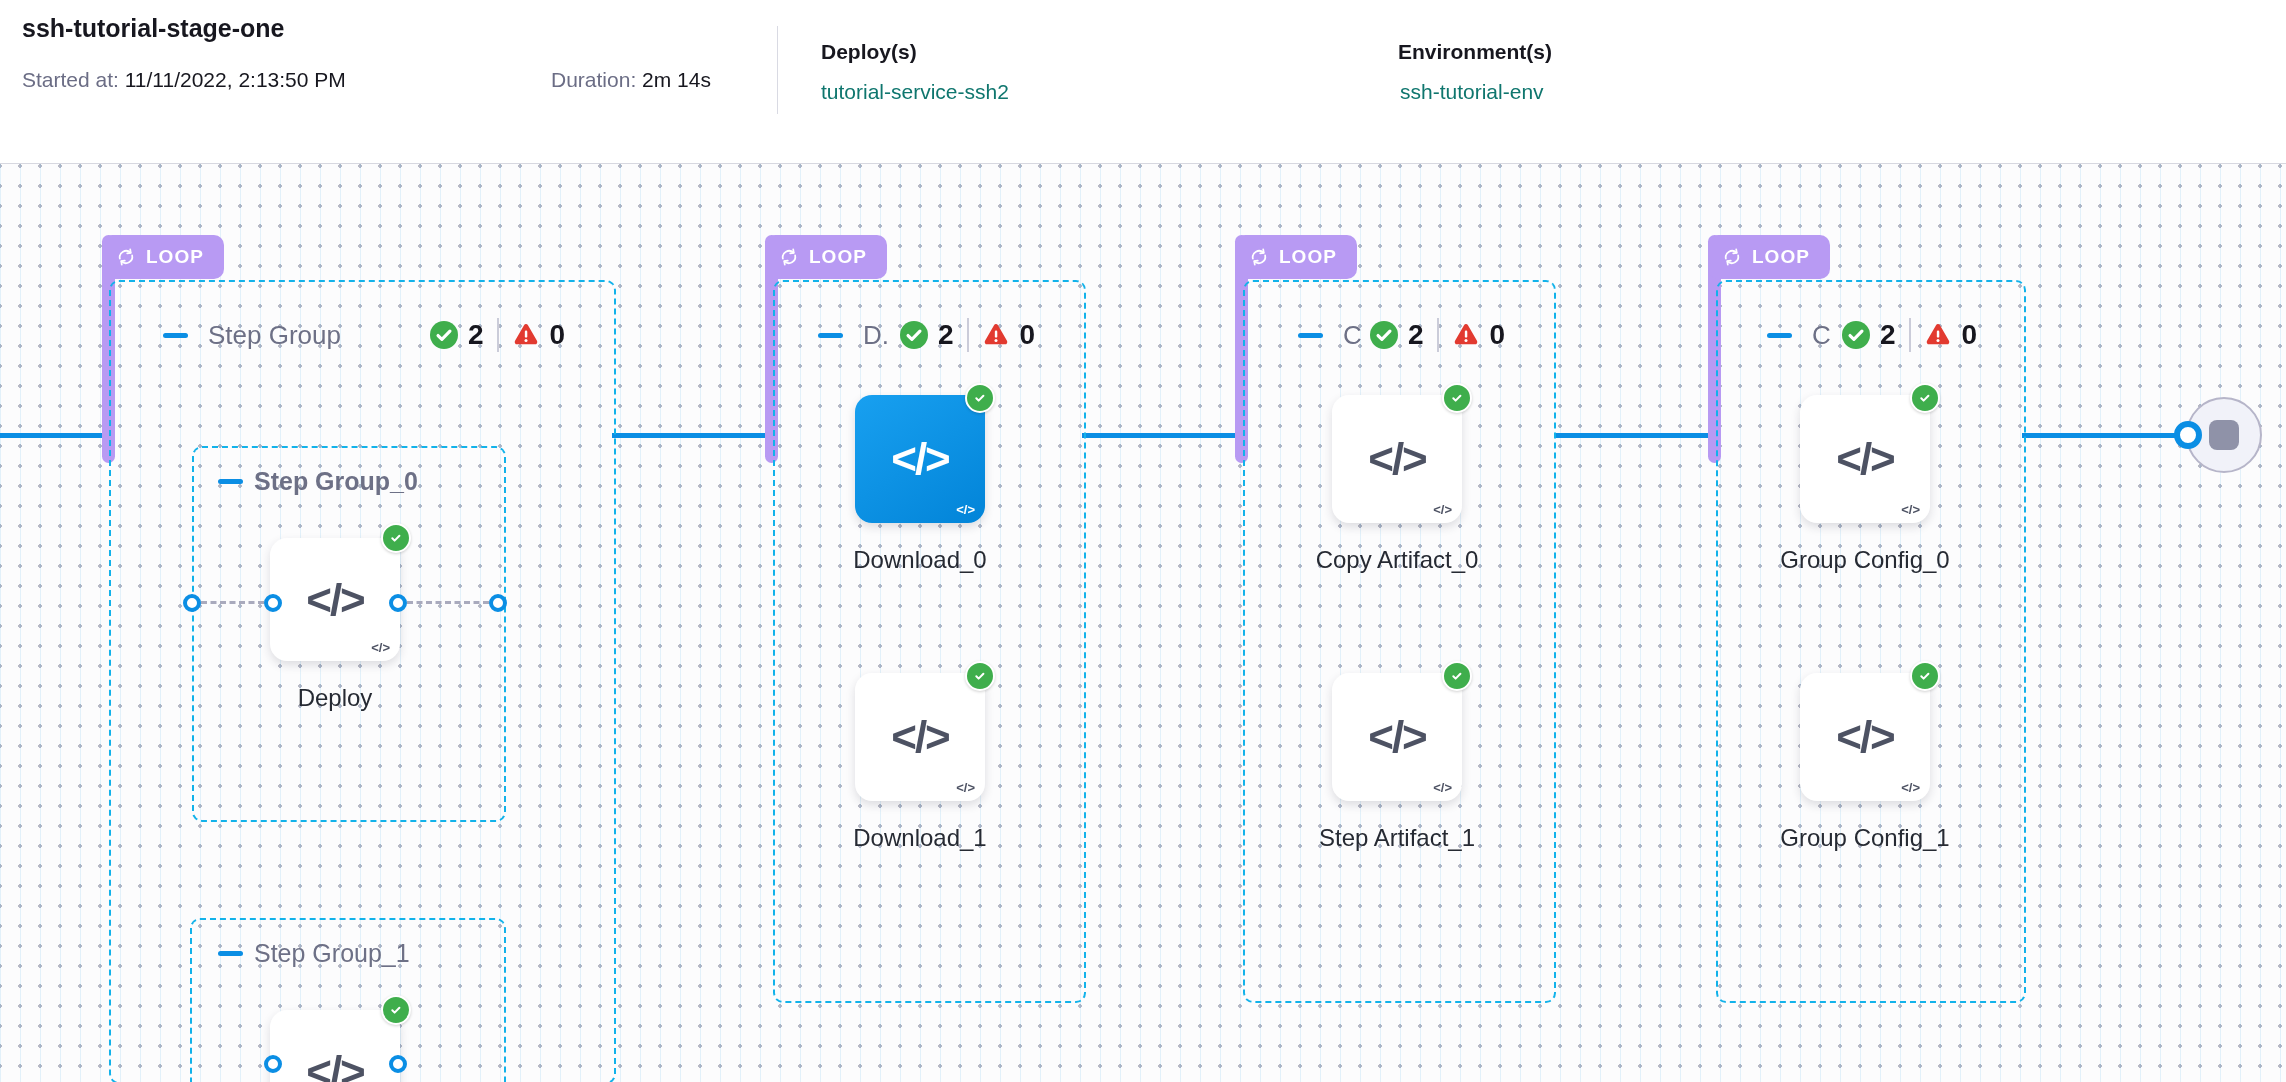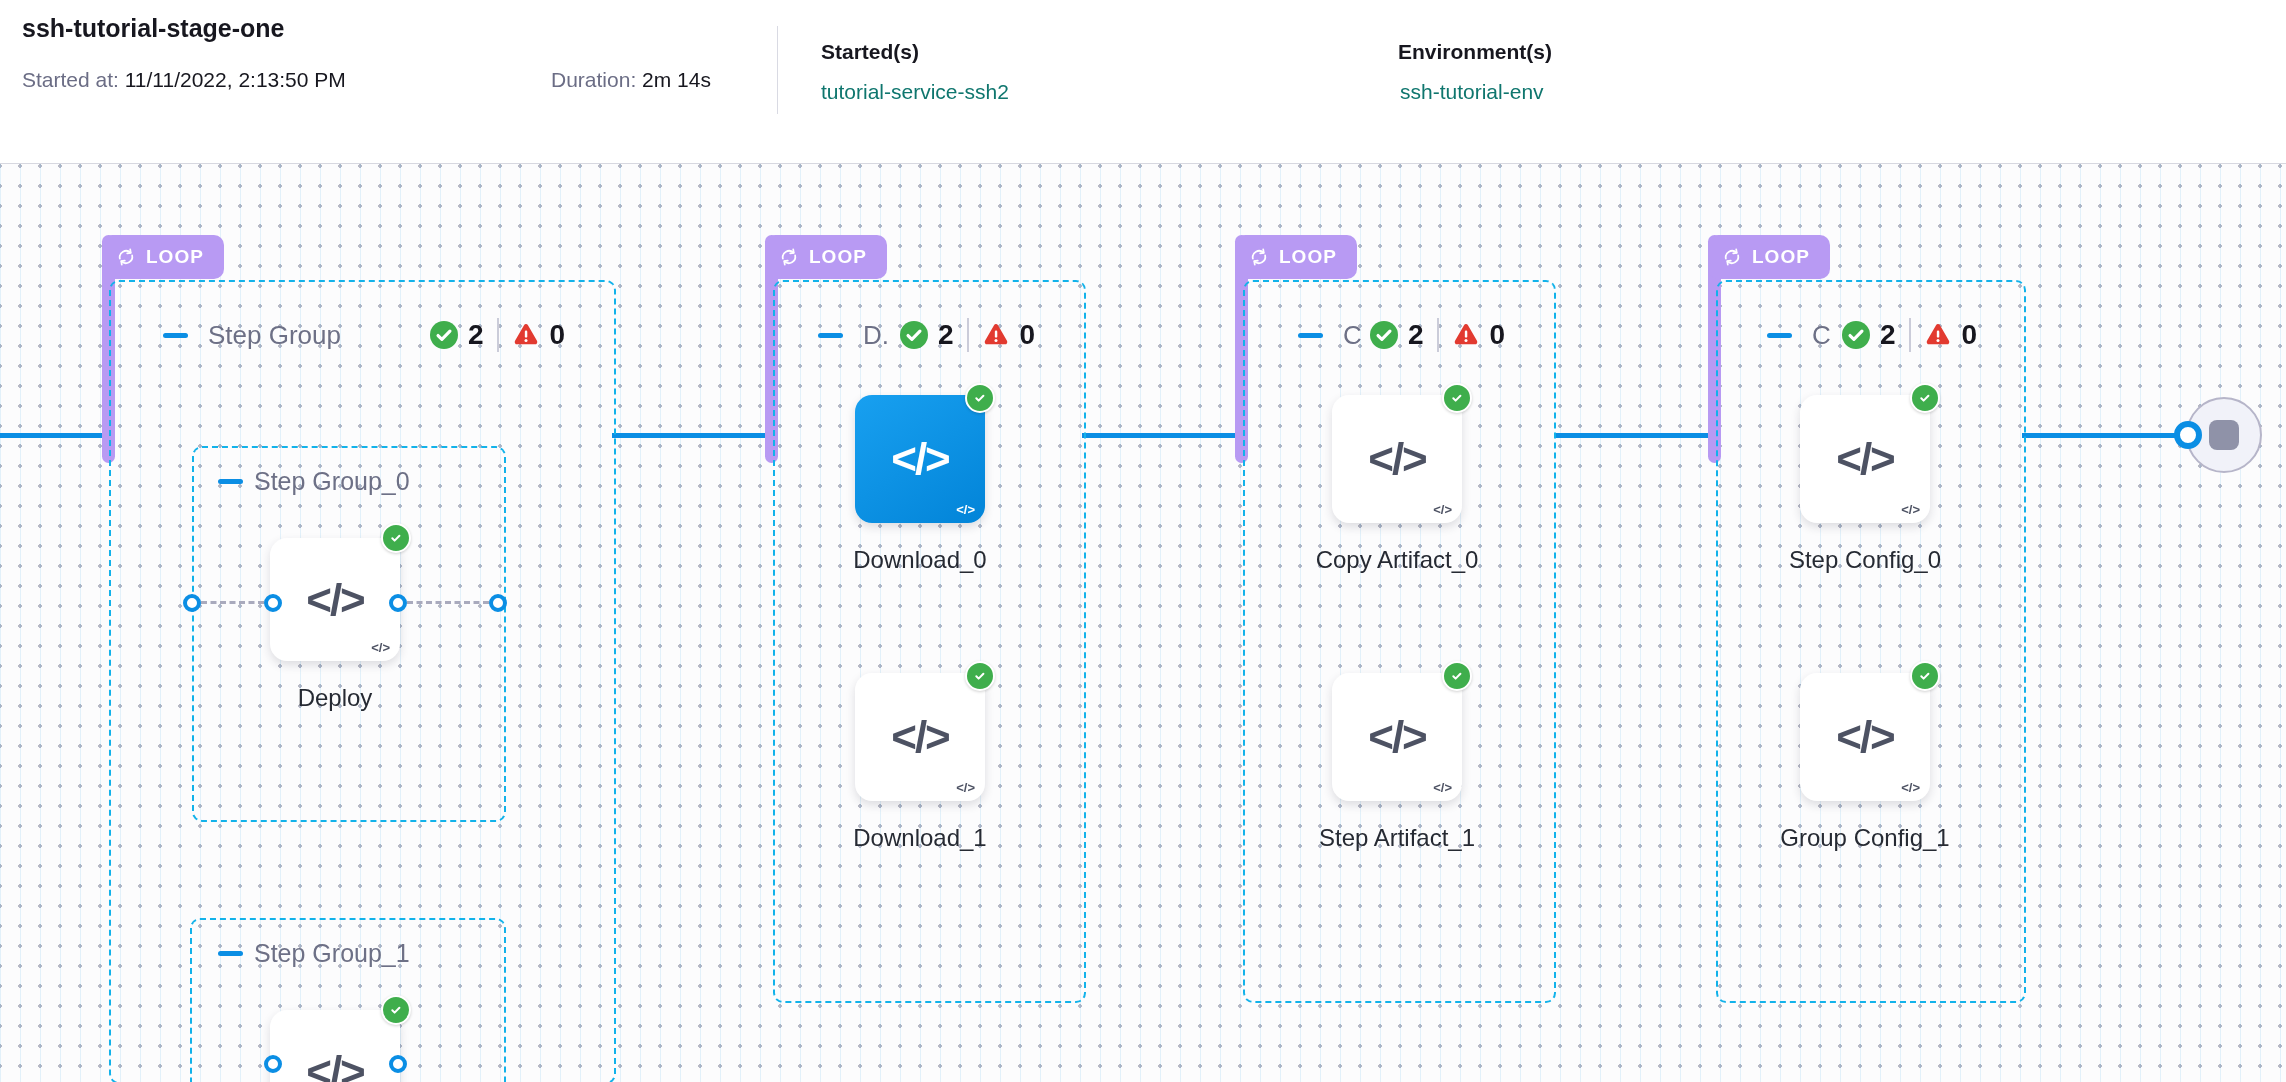--- a/index.html
+++ b/index.html
@@ -80,21 +80,21 @@
     <div class="hdr-title">ssh-tutorial-stage-one</div>
     <div class="hdr-row" style="left:22px;">
       <span class="lbl">Started at:</span>
       <span>11/11/2022, 2:13:50 PM</span>
     </div>
     <div class="hdr-row" style="left:551px;">
       <span class="lbl">Duration:</span>
       <span>2m 14s</span>
     </div>
     <div class="hdr-vdiv"></div>
-    <div class="blk-label" style="left:821px;">Started(s)</div>
+    <div class="blk-label" style="left:821px;">Deploy(s)</div>
     <div class="blk-link" style="left:821px;">tutorial-service-ssh2</div>
     <div class="blk-label" style="left:1398px;">Environment(s)</div>
     <div class="blk-link" style="left:1400px;">ssh-tutorial-env</div>
   </div>
 
   <div class="canvas">
 
     <div class="hline" style="left:0;top:287px;width:109px;"></div>
     <div class="hline" style="left:612px;top:287px;width:161px;"></div>
     <div class="hline" style="left:1082px;top:287px;width:164px;"></div>
@@ -125,21 +125,21 @@
       <div class="sep"></div>
       <svg width="28" height="28" viewBox="0 0 24 24">
           <path d="M10.3 3.6 2.6 17a2 2 0 0 0 1.7 3h15.4a2 2 0 0 0 1.7-3L13.7 3.6a2 2 0 0 0-3.4 0z" fill="#e23a30"></path>
           <rect x="11" y="8.2" width="2.1" height="6" rx="1" fill="#fff"></rect>
           <circle cx="12" cy="16.8" r="1.3" fill="#fff"></circle>
         </svg>
       <span>0</span>
     </div>
 
     <div class="sub" style="left:192px;top:300px;width:310px;height:372px;"></div>
-    <div class="sub-h" style="left:218px;top:318px;">
+    <div class="sub-h" style="left:218px;top:318px;font-weight:bold;">
       <div class="dash-ic"></div>
       <div class="nm">Step Group_0</div>
     </div>
     <div class="card" style="left:270px;top:392px;height:123px;">
       <div class="glyph">&lt;/&gt;</div>
       <div class="mini">&lt;/&gt;</div>
     </div>
     <div class="badge-ok" style="left:381px;top:377px;">
       <svg width="16" height="16" viewBox="0 0 16 16">
           <path d="M4.3 8.3l2.3 2.3 4.8-4.9" fill="none" stroke="#fff" stroke-width="2" stroke-linecap="round" stroke-linejoin="round"></path>
@@ -300,21 +300,21 @@
     </div>
     <div class="card" style="left:1800px;top:249px;height:128px;">
       <div class="glyph">&lt;/&gt;</div>
       <div class="mini">&lt;/&gt;</div>
     </div>
     <div class="badge-ok" style="left:1910px;top:237px;">
       <svg width="16" height="16" viewBox="0 0 16 16">
           <path d="M4.3 8.3l2.3 2.3 4.8-4.9" fill="none" stroke="#fff" stroke-width="2" stroke-linecap="round" stroke-linejoin="round"></path>
         </svg>
     </div>
-    <div class="step-label" style="left:1735px;top:400px;">Step Config_0</div>
+    <div class="step-label" style="left:1735px;top:400px;">Group Config_0</div>
     <div class="card" style="left:1800px;top:527px;height:128px;">
       <div class="glyph">&lt;/&gt;</div>
       <div class="mini">&lt;/&gt;</div>
     </div>
     <div class="badge-ok" style="left:1910px;top:515px;">
       <svg width="16" height="16" viewBox="0 0 16 16">
           <path d="M4.3 8.3l2.3 2.3 4.8-4.9" fill="none" stroke="#fff" stroke-width="2" stroke-linecap="round" stroke-linejoin="round"></path>
         </svg>
     </div>
     <div class="step-label" style="left:1735px;top:678px;">Group Config_1</div>

